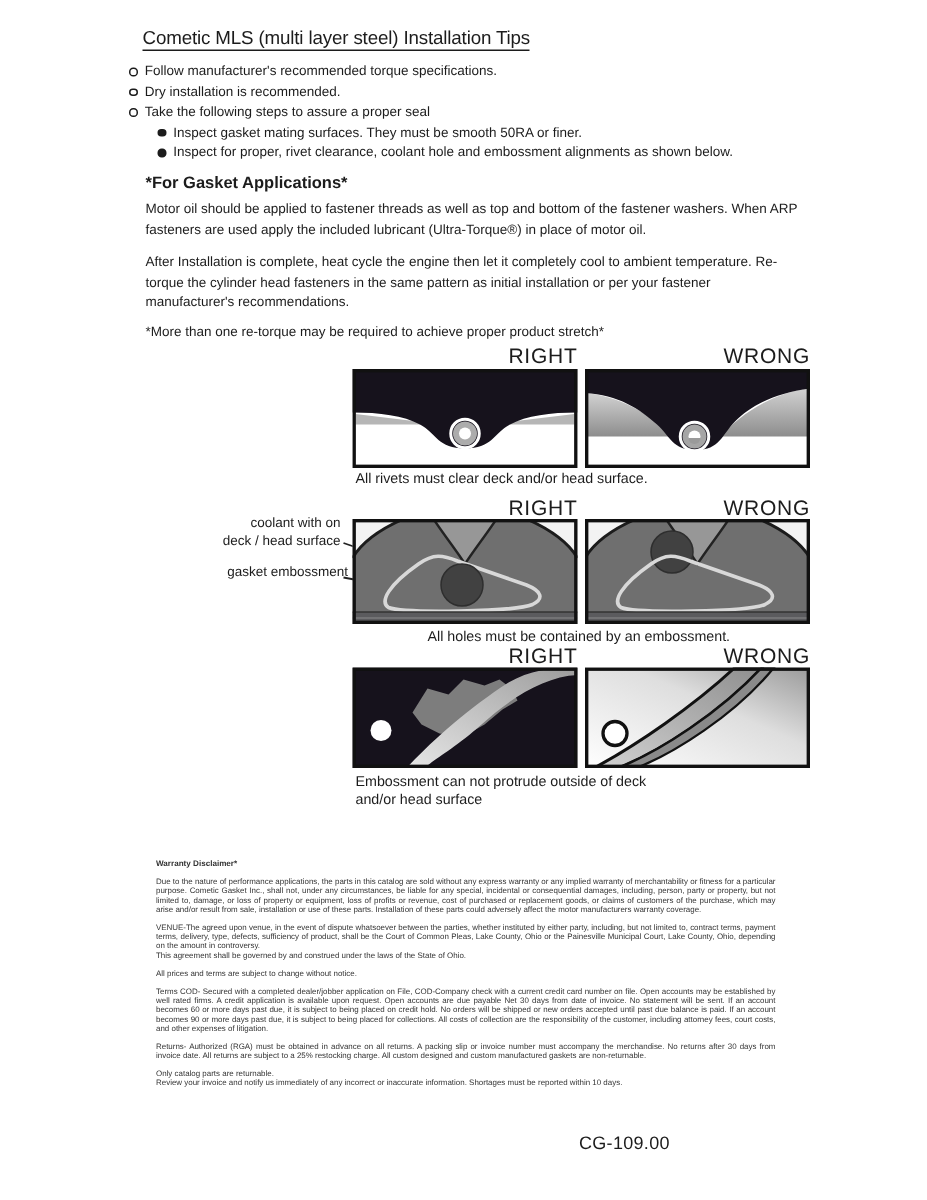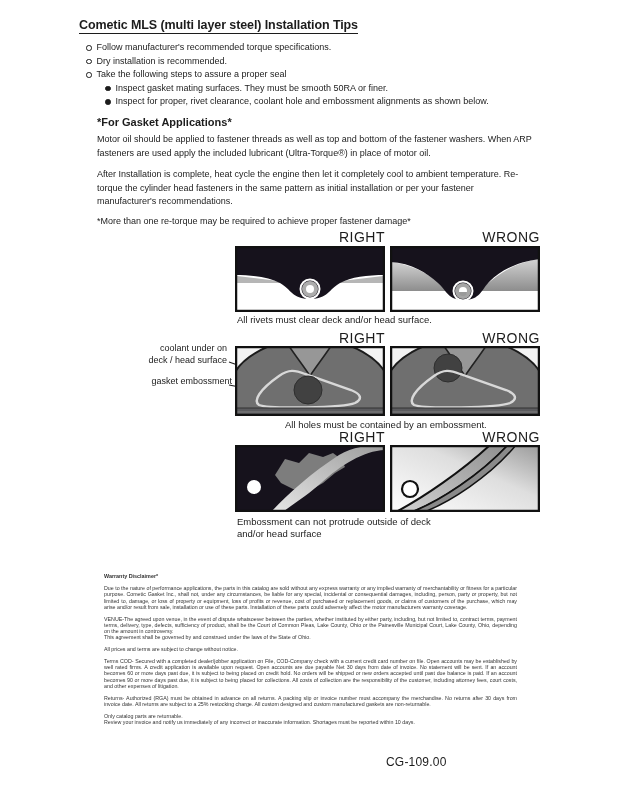--- a/index.html
+++ b/index.html
@@ -1,19 +1,19 @@
 <!DOCTYPE html>
 <html><head>
 <meta charset="utf-8">
 <style>
   html,body{margin:0;padding:0;background:#fff;}
   .page{position:relative;width:618px;height:800px;background:#ffffff;overflow:hidden;
         font-family:"Liberation Sans",sans-serif;color:#1c1c1c;}
   .abs{position:absolute;}
-  .title{left:79px;top:18px;font-size:12.5px;font-weight:bold;letter-spacing:-0.1px;
+  .title{left:95px;top:18px;font-size:12.5px;font-weight:normal;letter-spacing:-0.1px;
          border-bottom:1.6px solid #1c1c1c;padding-bottom:1px;}
   .bullets{left:86px;top:41px;font-size:9px;line-height:13.5px;}
   .b-row{display:flex;align-items:center;}
   .b-dot{width:3.5px;height:3.5px;border:1px solid #1c1c1c;border-radius:50%;
          margin-right:5px;flex:0 0 auto;background:#fff;}
   .b-dot.filled{background:#1c1c1c;border-color:#1c1c1c;}
   .b-sub{margin-left:19px;text-align:center;}
   .diesel-h{left:97px;top:116px;font-size:11px;font-weight:bold;}
   .para{left:97px;font-size:9px;line-height:13.5px;width:436px;}
   .dg-label{font-size:14px;letter-spacing:0.5px;text-align:right;width:150px;}
@@ -54,21 +54,21 @@
     </div>
     <div class="b-row b-sub">
       <span class="b-dot filled"></span>
       <span>Inspect for proper, rivet clearance, coolant hole and embossment alignments as shown below.</span>
     </div>
   </div>
 
   <div class="abs diesel-h">*For Gasket Applications*</div>
   <div class="abs para" style="top:133px;">Motor oil should be applied to fastener threads as well as top and bottom of the fastener washers. When ARP fasteners are used apply the included lubricant (Ultra-Torque®) in place of motor oil.</div>
   <div class="abs para" style="top:168px;">After Installation is complete, heat cycle the engine then let it completely cool to ambient temperature. Re-torque the cylinder head fasteners in the same pattern as initial installation or per your fastener manufacturer's recommendations.</div>
-  <div class="abs para" style="top:215px;">*More than one re-torque may be required to achieve proper fastener damage*</div>
+  <div class="abs para" style="top:215px;">*More than one re-torque may be required to achieve proper product stretch*</div>
 
   <div class="abs dg-label" style="left:235px;top:229px;">RIGHT</div>
   <div class="abs dg-label" style="left:390px;top:229px;">WRONG</div>
 
   <svg class="abs" style="left:235px;top:246px;" width="150" height="66" viewBox="0 0 150 66">
     <rect width="150" height="66" fill="#ffffff"></rect>
     <polygon points="2,30 60,37 2,37" fill="#b6b6b6"></polygon>
     <polygon points="148,30 90,37 148,37" fill="#b6b6b6"></polygon>
     <path d="M0,0 H150 V29 C132,29 116,31 105,37 C94,43 93,53 75,53 C57,53 56,43 45,37 C34,31 18,29 0,29 Z" fill="#16121c"></path>
     <circle cx="75" cy="43" r="9.5" fill="none" stroke="#ffffff" stroke-width="2"></circle>
@@ -94,21 +94,21 @@
     <path d="M69,46 a4,4 0 0 0 8,0 z" fill="#9a9a9a"></path>
     <rect x="1" y="1" width="148" height="64" fill="none" stroke="#111" stroke-width="2.5"></rect>
   </svg>
 
   <div class="abs dg-caption" style="left:237px;top:314px;">All rivets must clear deck and/or head surface.</div>
 
   <div class="abs dg-label" style="left:235px;top:330px;">RIGHT</div>
   <div class="abs dg-label" style="left:390px;top:330px;">WRONG</div>
 
   <div class="abs side-label" style="left:109px;top:343px;">
-    <div>coolant under on</div>
+    <div>coolant with on</div>
     <div>deck / head surface</div>
   </div>
   <div class="abs side-label" style="left:114px;top:376px;">gasket embossment</div>
 
   <svg class="abs" style="left:110px;top:340px;" width="215" height="65" viewBox="0 0 215 65">
     <line x1="119" y1="22" x2="200" y2="50" stroke="#222" stroke-width="1.2"></line>
     <line x1="119" y1="45" x2="151" y2="51" stroke="#222" stroke-width="1.2"></line>
   </svg>
 
   <svg class="abs" style="left:235px;top:346px;" width="150" height="70" viewBox="0 0 150 70">

